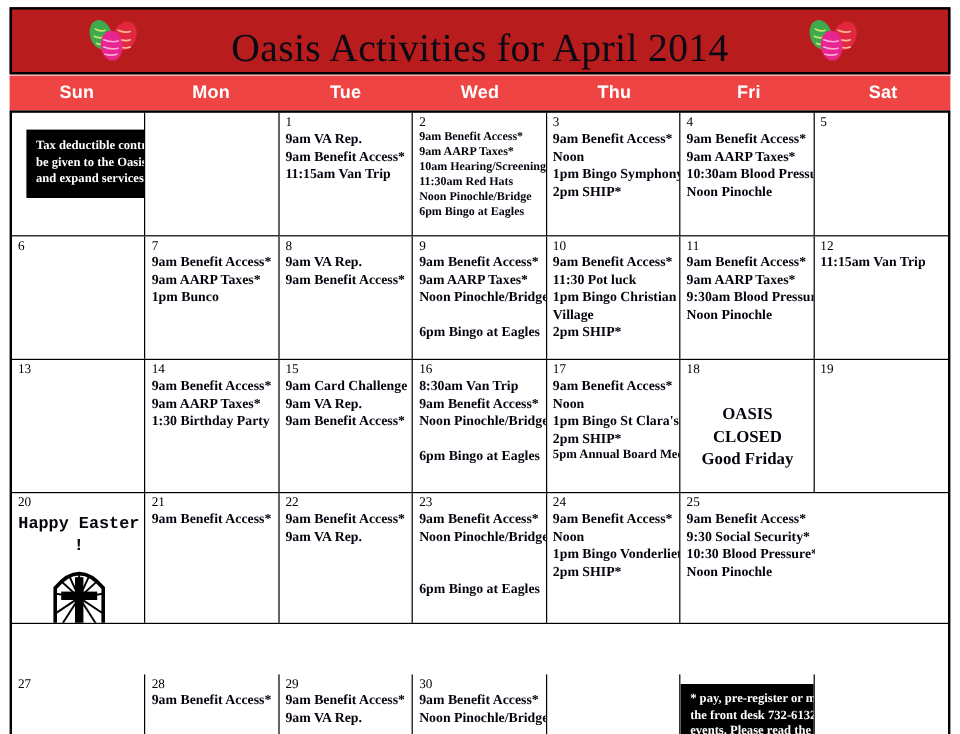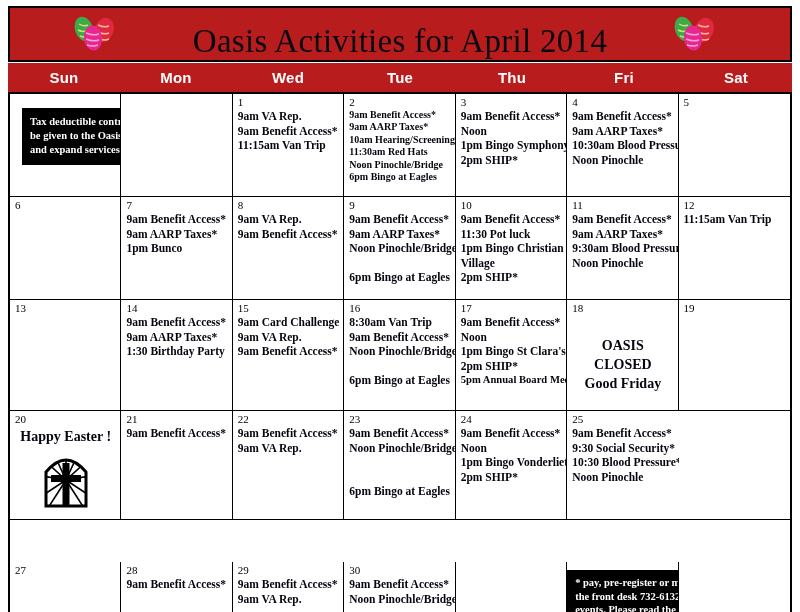--- a/index.html
+++ b/index.html
@@ -48,21 +48,21 @@
     width: 52px;
     height: 40px;
   }
   .eggs.left  { left: 58px; }
   .eggs.right { right: 70px; }
 
   
   .dow-row {
     display: grid;
     grid-template-columns: repeat(7, 1fr);
-    background: #b91c1c;
+    background: #ef4444;
     margin: 1px 8px 0 8px;
     height: 29px;
   }
   .dow-cell {
     color: #ffffff;
     font-family: "Liberation Sans", sans-serif;
     font-weight: bold;
     font-size: 15px;
     display: flex;
     align-items: center;
@@ -154,21 +154,21 @@
   }
   .closed-block .line {
     font-family: "Liberation Serif", serif;
     font-weight: bold;
     font-size: 14px;
     line-height: 19px;
     color: #05050f;
   }
   .easter-title {
     text-align: center;
-    font-family: Liberation Serif, serif;
+    font-family: Liberation Mono, monospace;
     font-weight: bold;
     font-size: 14px;
     line-height: 18px;
     margin-top: 3px;
     color: #05050f;
   }
   .easter-icon {
     display: block;
     margin: 4px auto 0 auto;
   }
@@ -200,22 +200,22 @@
         <path d="M30 11 q6 3 11 1 M30 18 q6 3 11 1 M32 25 q5 2 9 0" stroke="#ffd3a0" stroke-width="1.4" fill="none" opacity="0.85"></path>
         <ellipse cx="25" cy="24" rx="9" ry="12.5" transform="rotate(-6 25 24)" fill="#e8268f"></ellipse>
         <path d="M18 19 q7 3 13 1 M18 25 q7 3 13 1 M19 31 q6 2 11 0" stroke="#fbb7dd" stroke-width="1.4" fill="none" opacity="0.9"></path>
       </g>
     </svg>
   </div>
 
   <div class="dow-row">
     <div class="dow-cell">Sun</div>
     <div class="dow-cell">Mon</div>
+    <div class="dow-cell">Tue</div>
     <div class="dow-cell">Wed</div>
-    <div class="dow-cell">Tue</div>
     <div class="dow-cell">Thu</div>
     <div class="dow-cell">Fri</div>
     <div class="dow-cell">Sat</div>
   </div>
 
   <div class="cal-grid">
 
     <div class="week-row r1">
       <div class="day-cell sz-md">
         <div class="note-box" id="tax-note">

